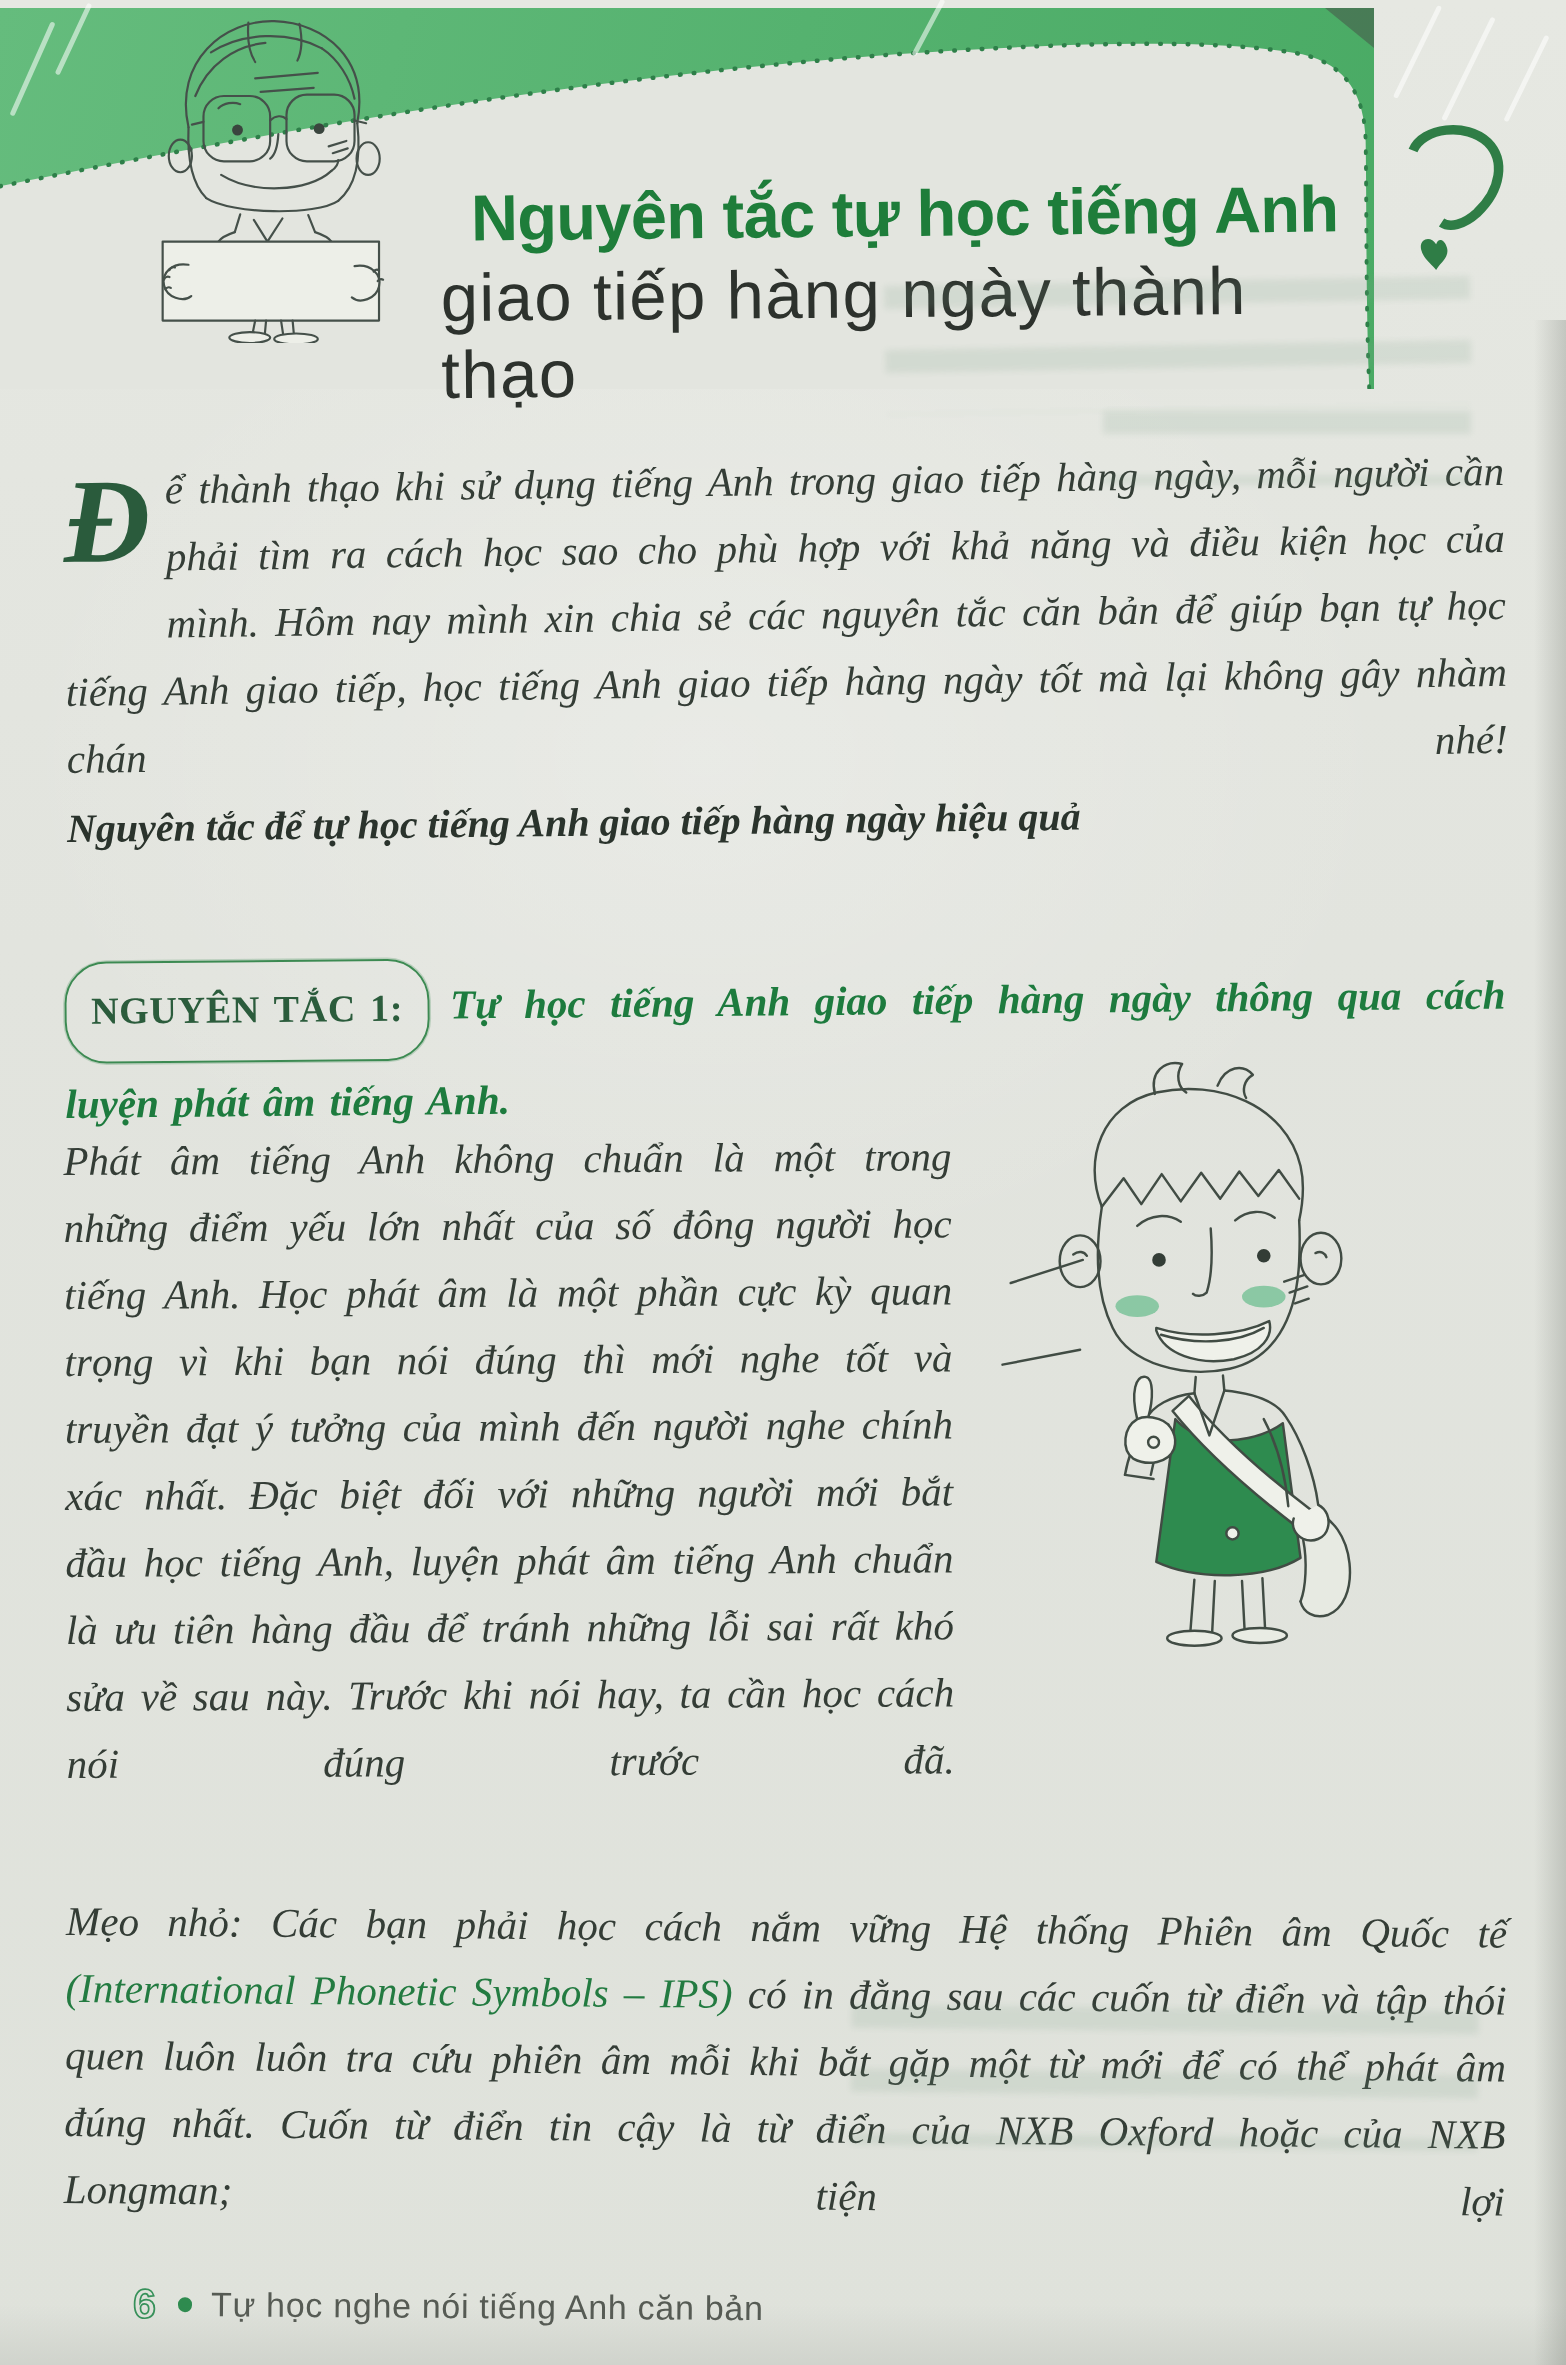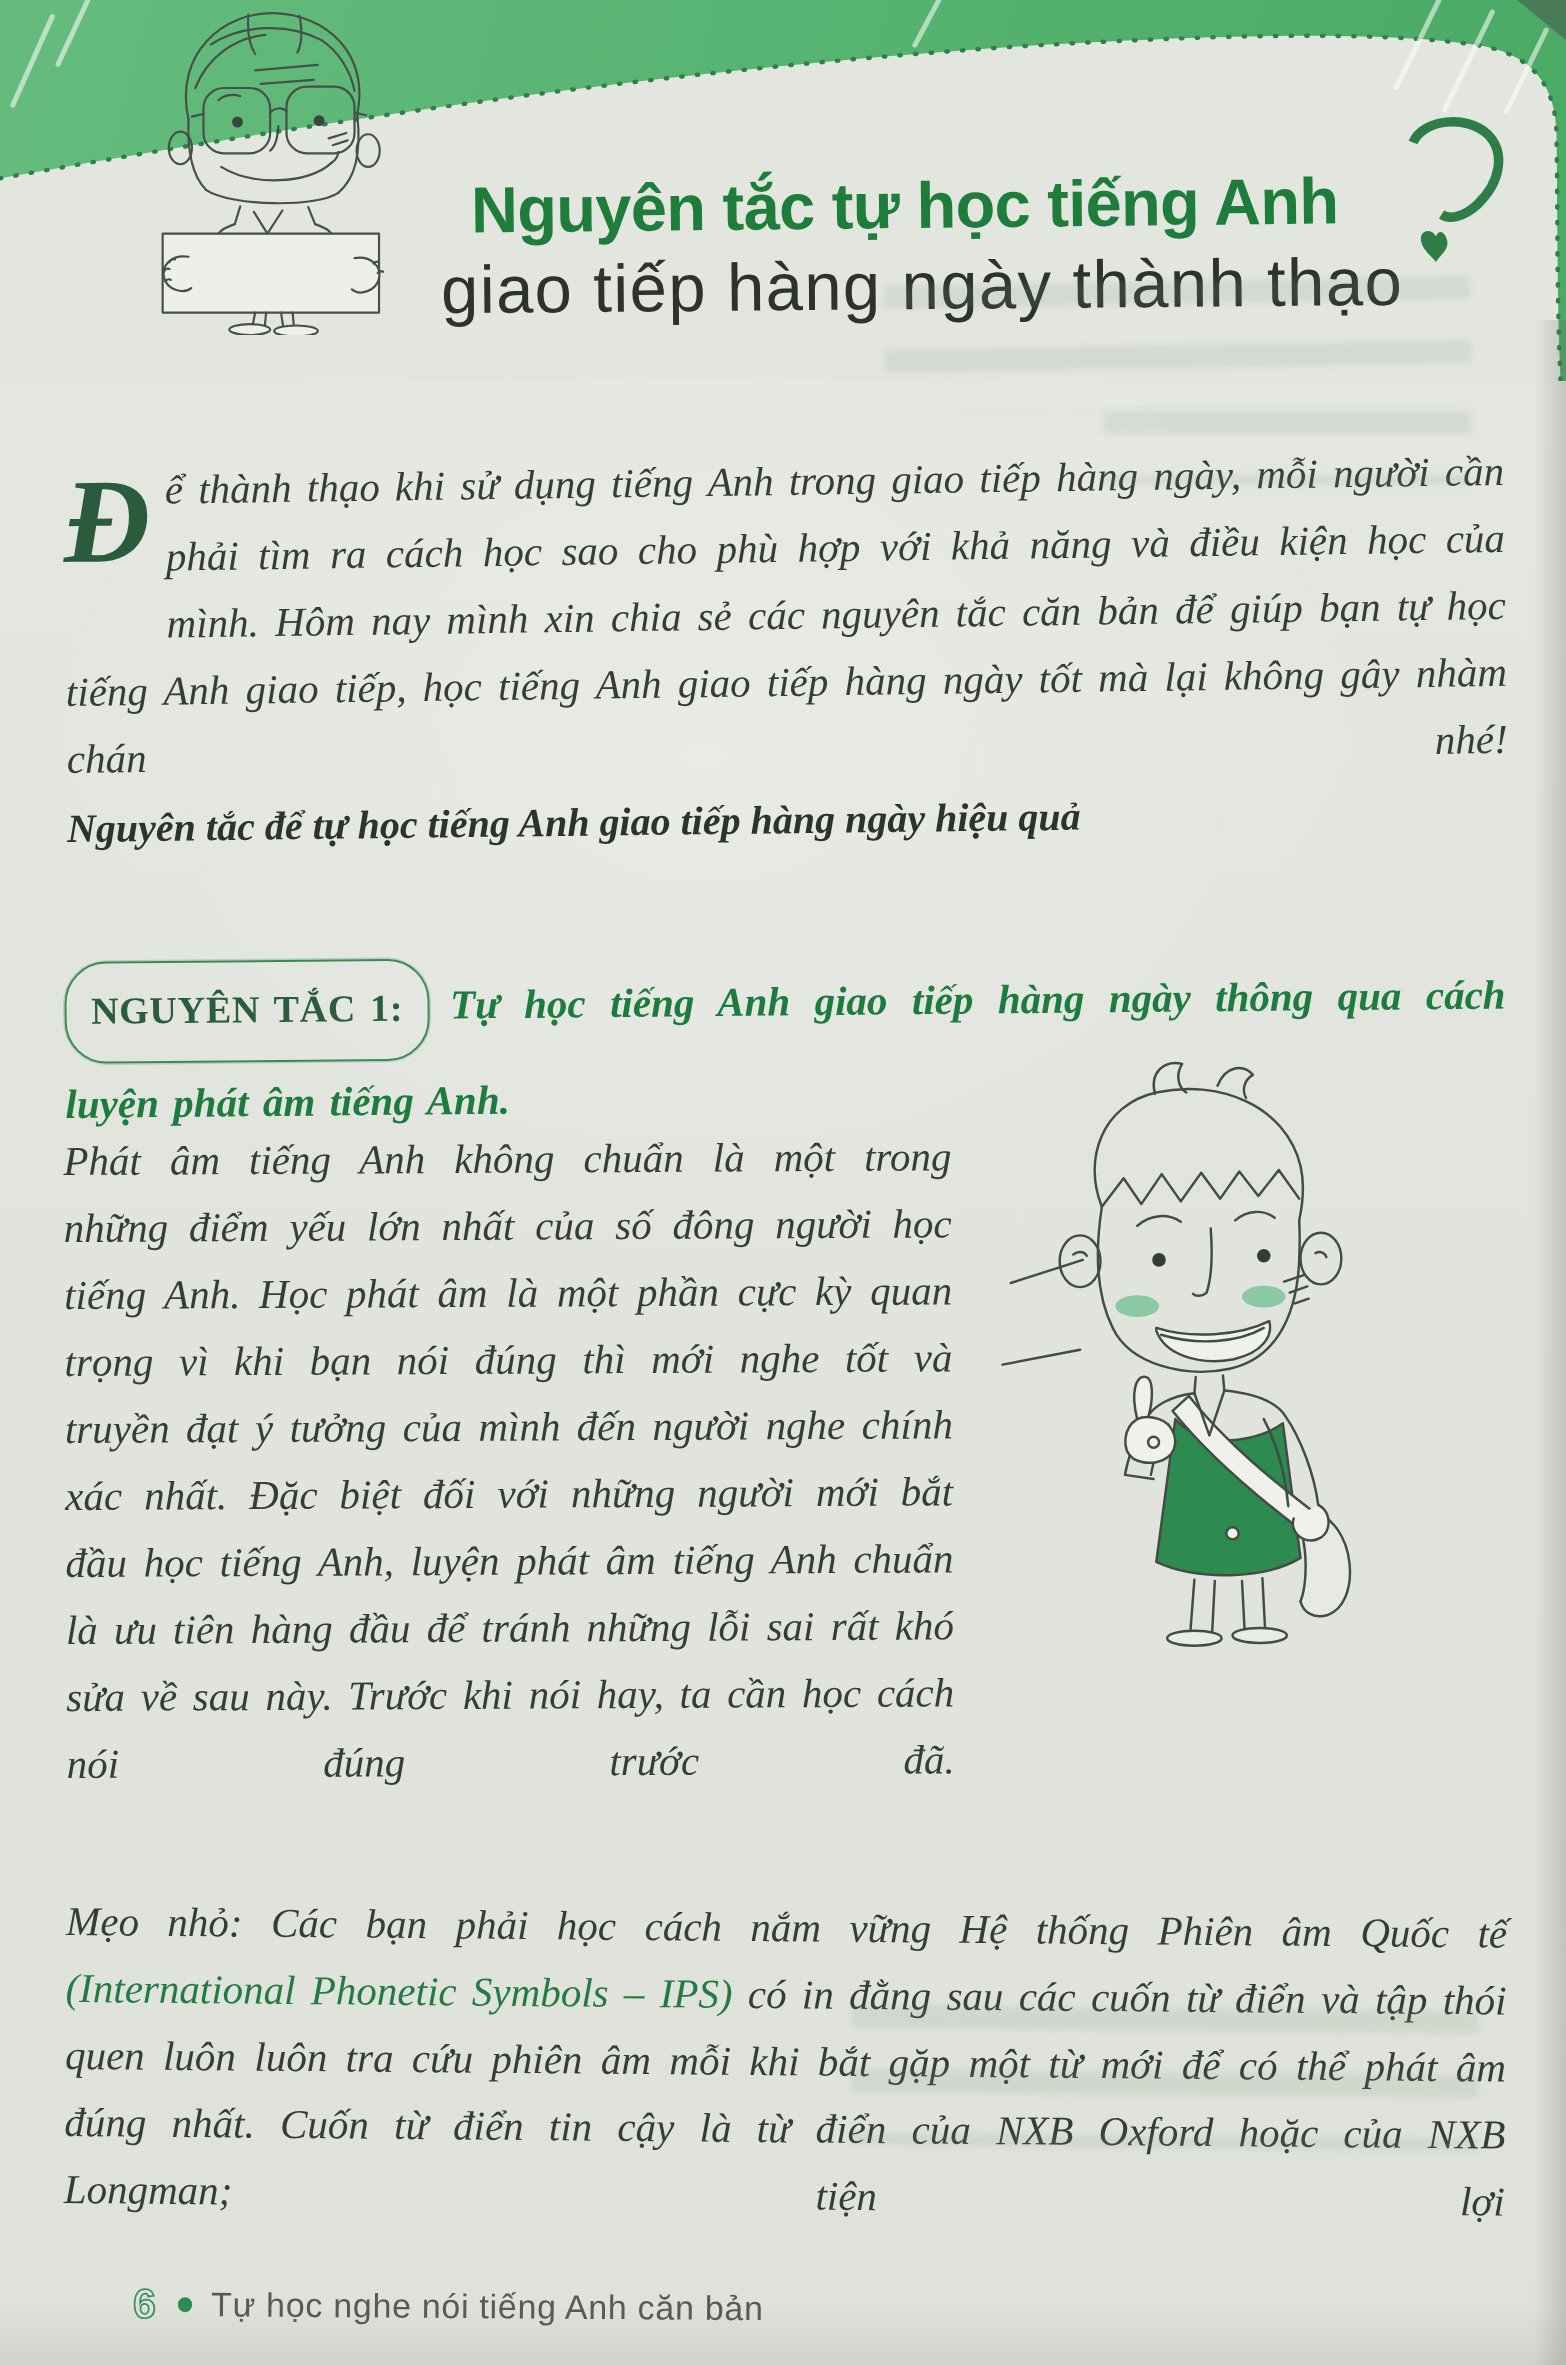--- a/index.html
+++ b/index.html
@@ -5,22 +5,22 @@
   html,body{margin:0;padding:0;background:#cfd2cb;}
   .page{
     position:relative; width:1567px; height:2366px; overflow:hidden;
     background:#e3e5df;
     background-image:radial-gradient(ellipse 1090px 817px at 45% 32%, rgba(255,255,255,.22), transparent 65%),
                      linear-gradient(180deg,#e6e8e2 0%, #e2e4de 40%, #dfe2db 100%);
     font-family:"Liberation Serif","DejaVu Serif",serif;
     color:#343d36;
   }
   
-  .banner{position:absolute; left:0; top:0; width:1560px; height:381px;
-    background:linear-gradient(105deg,#65bc7d 0%, #55b26f 55%, #49aa64 100%);padding-left:6px;}
+  .banner{position:absolute; left:0; top:8px; width:1374px; height:381px;
+    background:linear-gradient(105deg,#65bc7d 0%, #55b26f 55%, #49aa64 100%);}
   .banner svg.wave{position:absolute;left:0;top:0;width:100%;height:100%;}
   .streak{position:absolute;background:rgba(255,255,255,.55);border-radius:2.7px;}
   .corner-shadow{position:absolute;top:0;right:0;width:0;height:0;
     border-left:49px solid transparent;border-top:40px solid rgba(70,76,70,.5);}
   .oldman{position:absolute;left:153px;top:5.4px;}
   .title1{position:absolute;left:471px;top:168px;
     font-family:"Liberation Sans","DejaVu Sans",sans-serif;font-weight:bold;
     font-size:65px;letter-spacing:-0.7px;color:#1e7d3a;transform:rotate(-0.6deg);}
   .title2{position:absolute;left:441px;top:247px;
     font-family:"Liberation Sans","DejaVu Sans",sans-serif;font-weight:normal;

